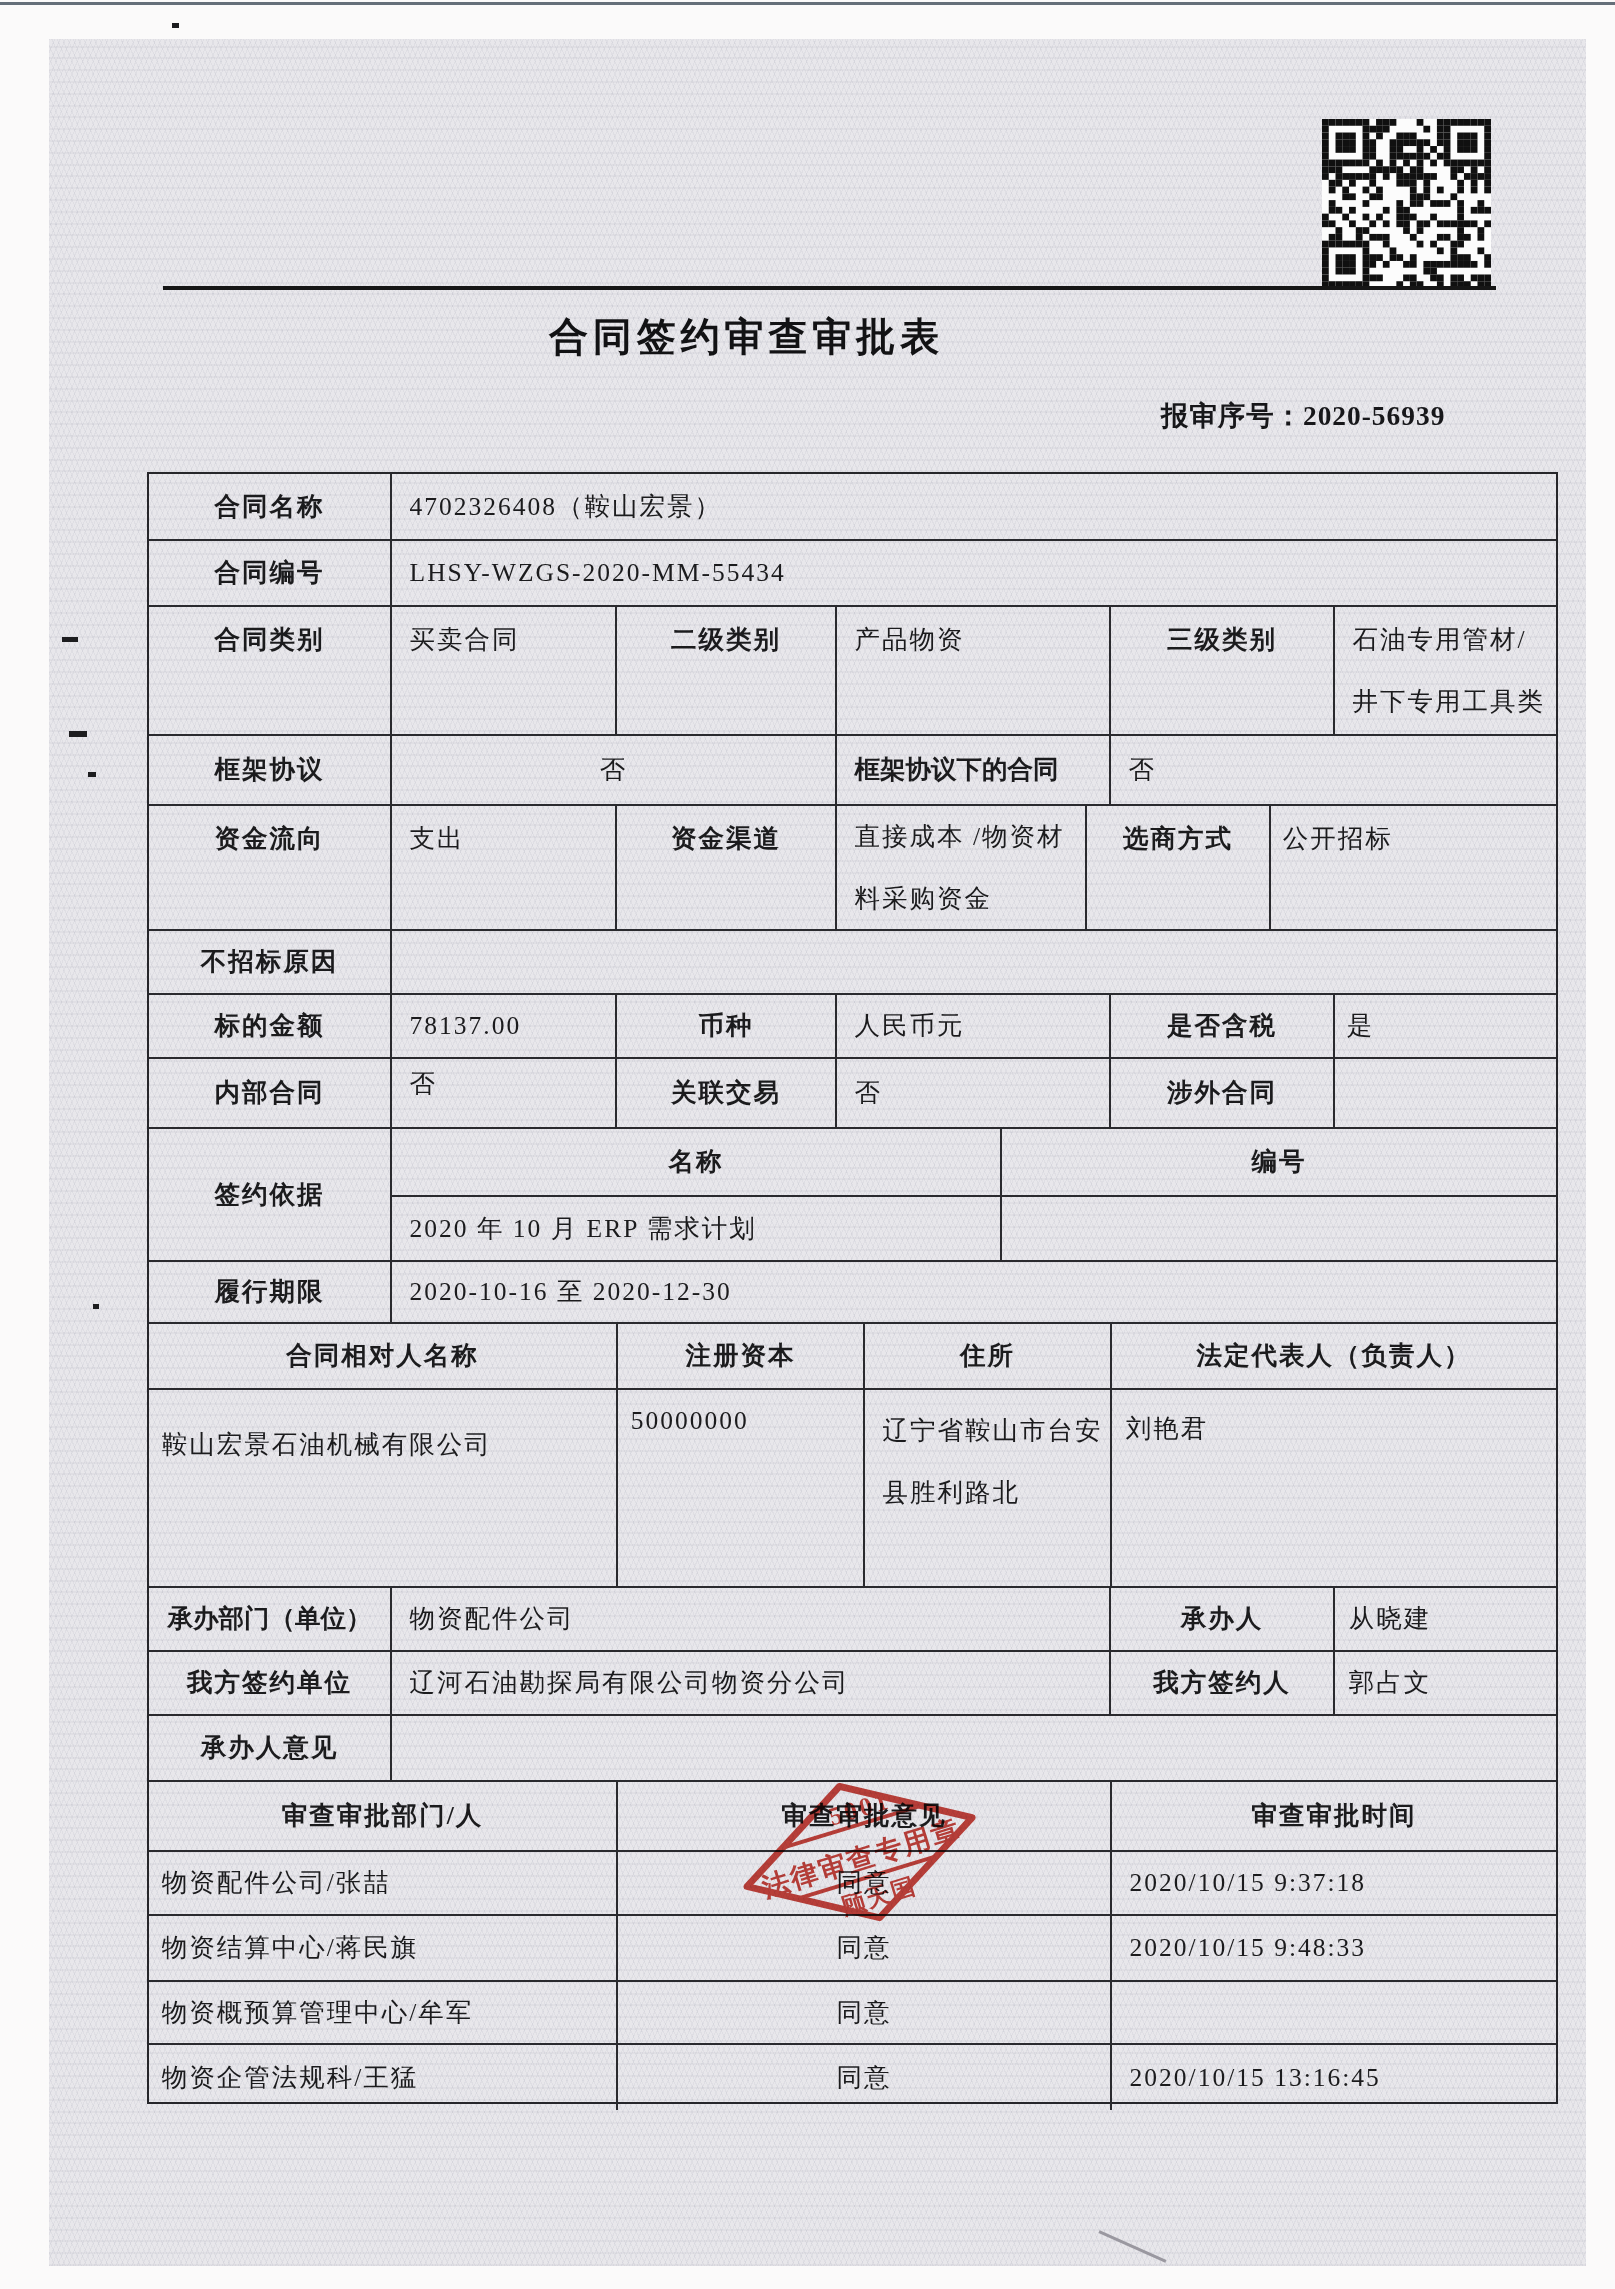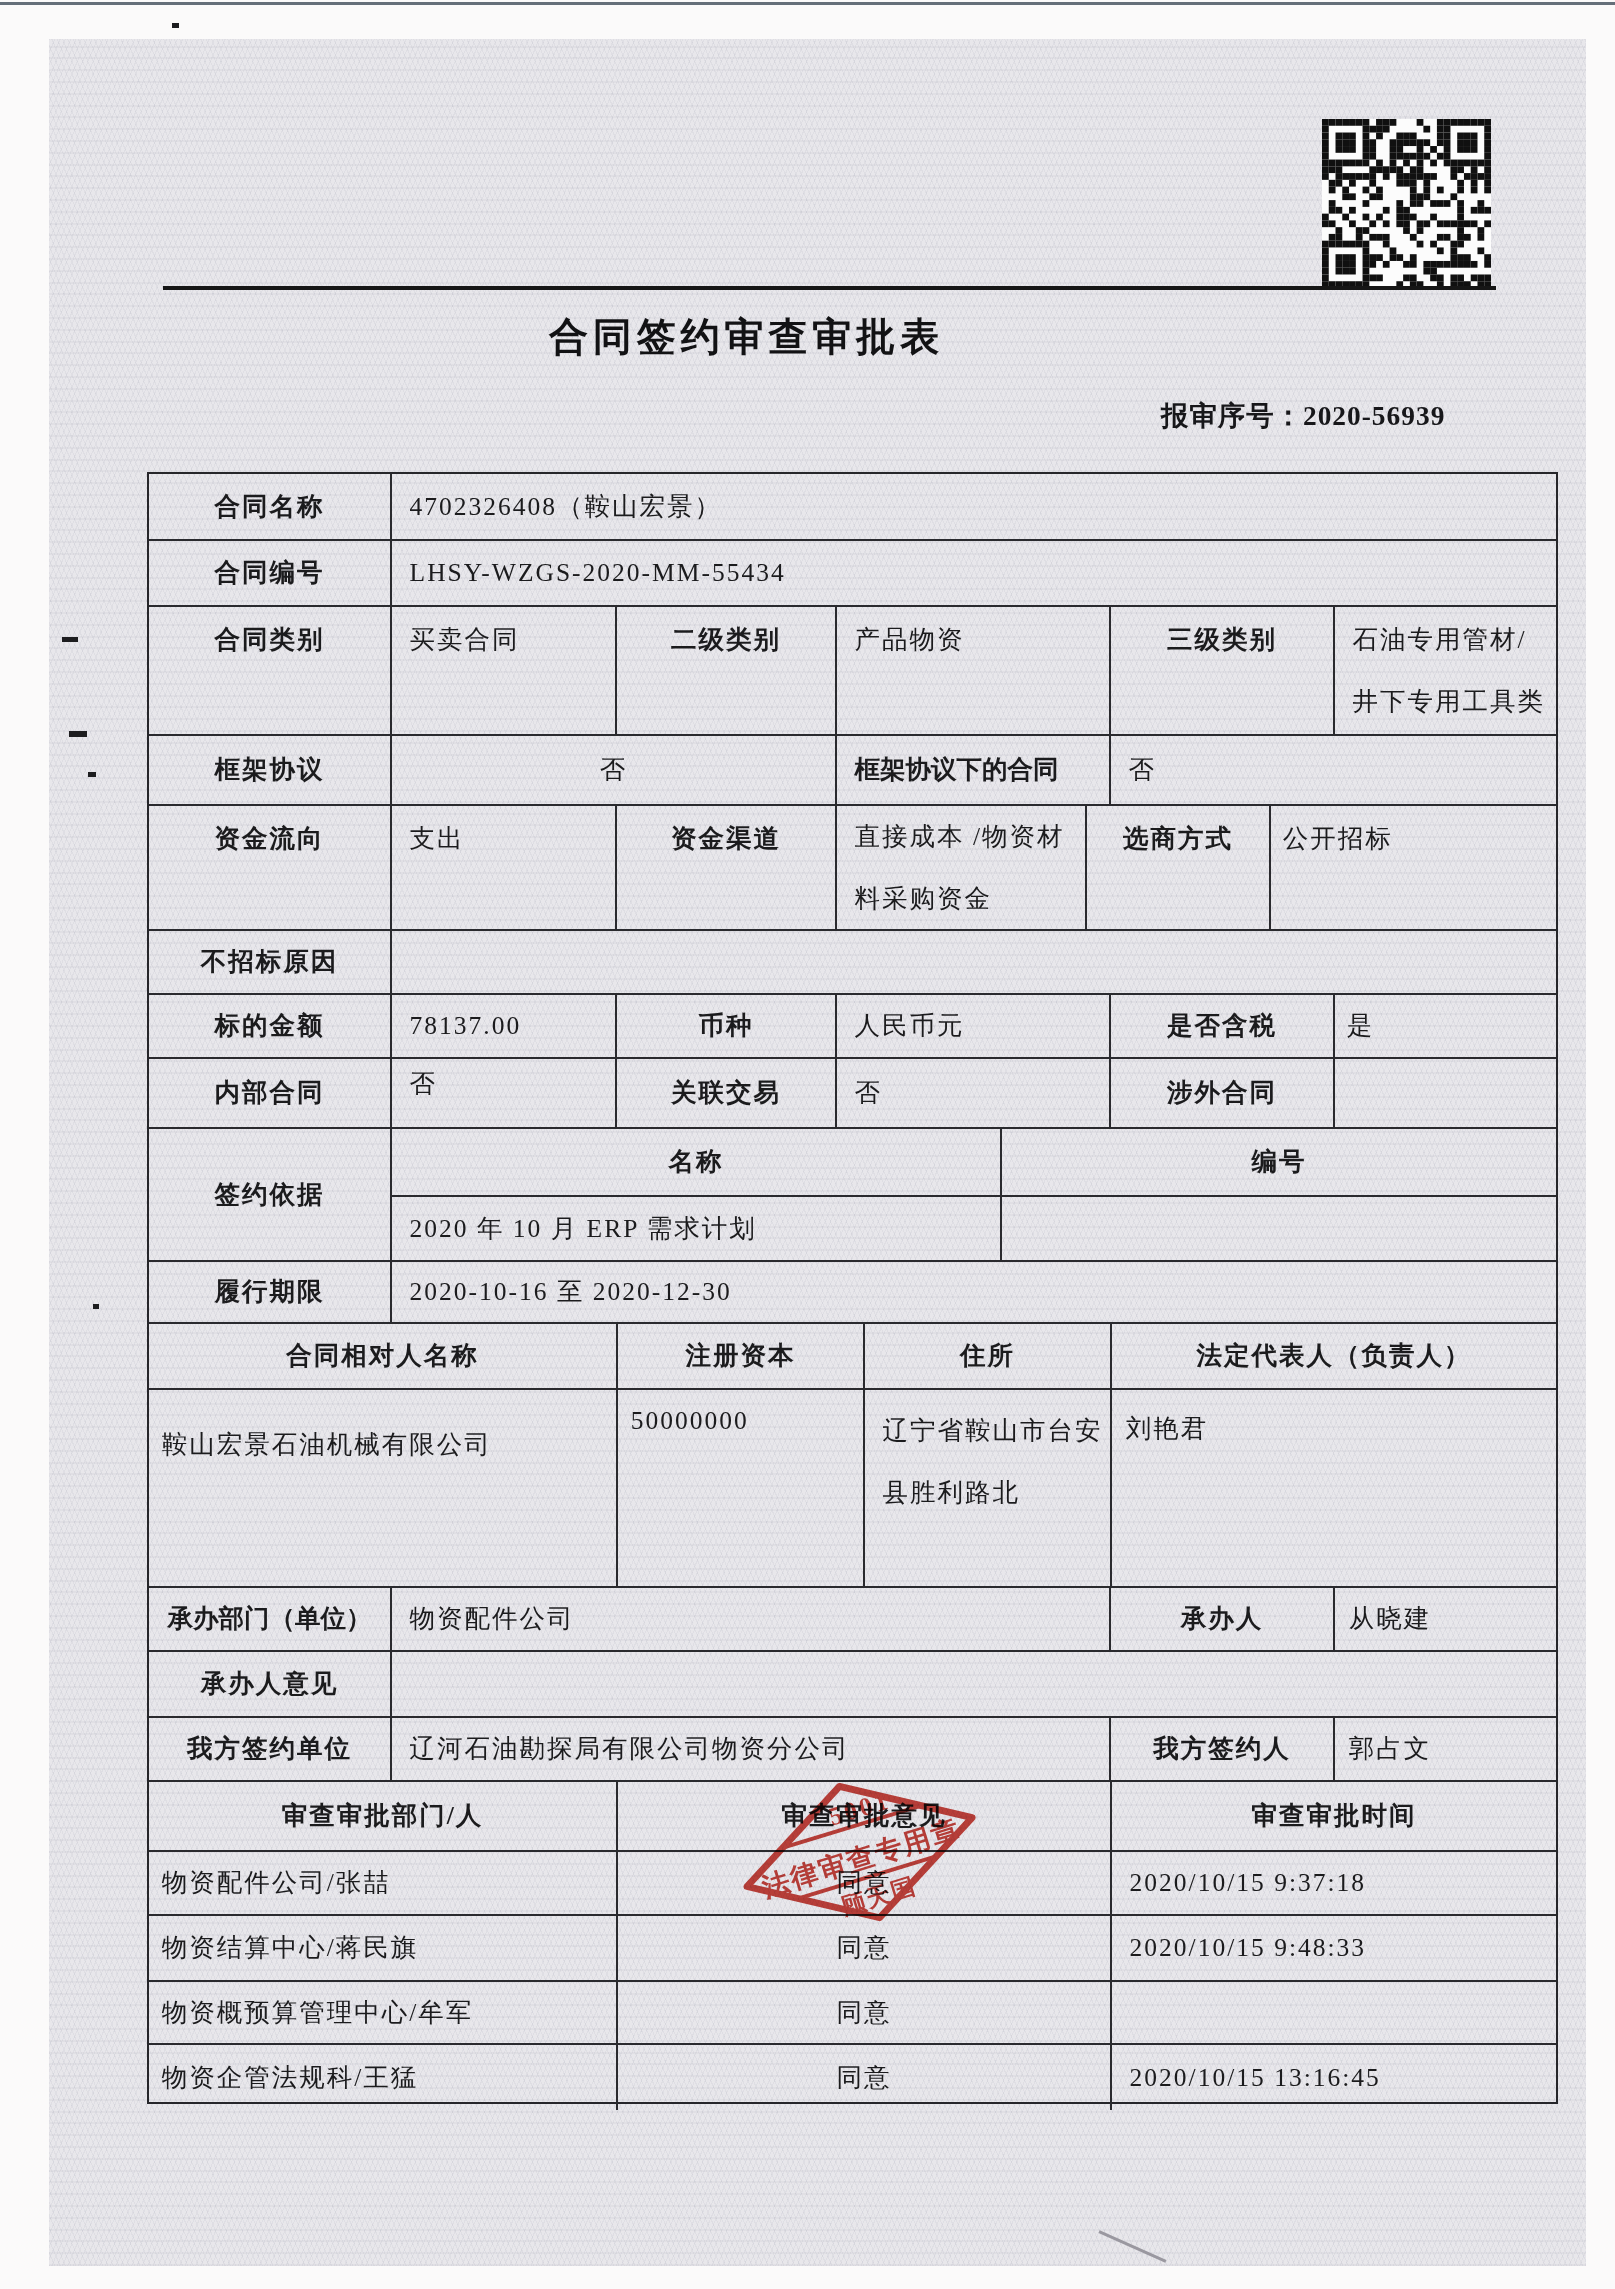--- a/index.html
+++ b/index.html
@@ -477,30 +477,30 @@
       <div class="c pl top nr" style="flex:1;padding-left:13.7px;padding-top:21.6px">刘艳君</div>
     </div>
 
     <div class="row" style="height:64px">
       <div class="c b ctr" style="width:243px;letter-spacing:0">承办部门（单位）</div>
       <div class="c pl" style="width:719px">物资配件公司</div>
       <div class="c b ctr" style="width:224px">承办人</div>
       <div class="c pl nr" style="flex:1;padding-left:13.7px">从晓建</div>
     </div>
 
-    <div class="row" style="height:66px">
-      <div class="c b ctr" style="width:243px">承办人意见</div>
-      <div class="c pl nr" style="flex:1"></div>
-    </div>
-
     <div class="row" style="height:64px">
       <div class="c b ctr" style="width:243px">我方签约单位</div>
       <div class="c pl" style="width:719px">辽河石油勘探局有限公司物资分公司</div>
       <div class="c b ctr" style="width:224px">我方签约人</div>
       <div class="c pl nr" style="flex:1;padding-left:13.7px">郭占文</div>
+    </div>
+
+    <div class="row" style="height:66px">
+      <div class="c b ctr" style="width:243px">承办人意见</div>
+      <div class="c pl nr" style="flex:1"></div>
     </div>
 
     <div class="row" style="height:70px">
       <div class="c b ctr" style="width:469px">审查审批部门/人</div>
       <div class="c b ctr" style="width:494px">审查审批意见</div>
       <div class="c b ctr nr" style="flex:1">审查审批时间</div>
     </div>
 
     <div class="row" style="height:64px">
       <div class="c pl" style="width:469px;padding-left:12.7px">物资配件公司/张喆</div>

